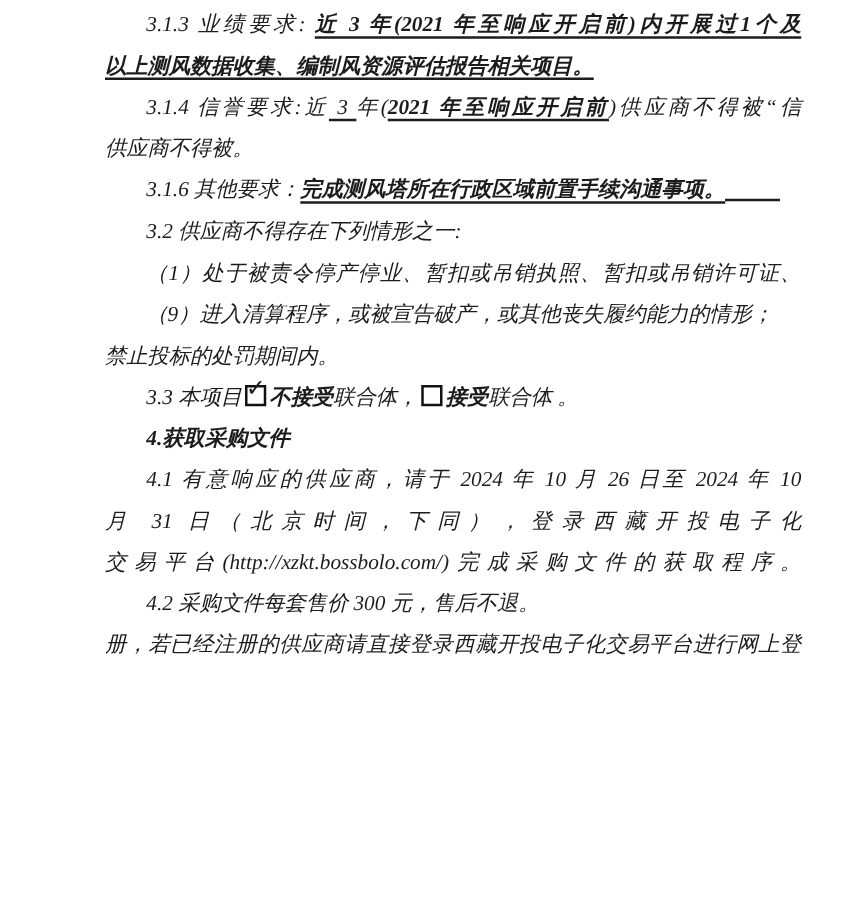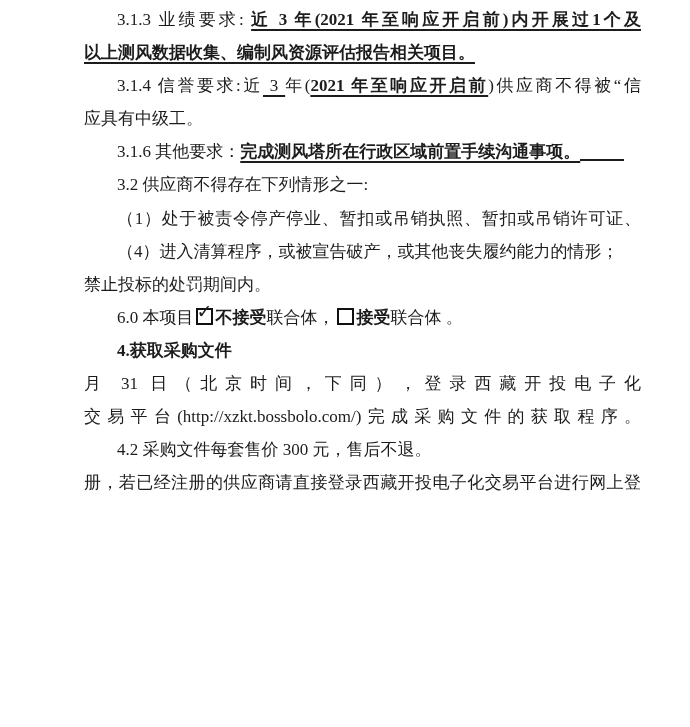--- a/index.html
+++ b/index.html
@@ -15,20 +15,21 @@
     position:absolute;
     left:84px; top:3px;
     width:557px;
   }
   .line{
     height:33.1px;
     line-height:33.1px;
     font-size:17px;
     white-space:nowrap;
     text-justify:inter-character;
+    font-style:italic;
   }
   .ind{ padding-left:33px; }
   .j{ text-align:justify; text-align-last:justify; }
   .l{ text-align:center; text-align-last:left; }
   .b{ font-weight:bold; }
   .u{
     text-decoration:underline;
     text-underline-offset:4px;
     text-decoration-thickness:1.5px;
   }
@@ -62,38 +63,39 @@
 
   <div class="line ind j"><span>3.1.3 业绩要求: </span><span class="b u">近 3 年(2021 年至响应开启前)内开展过1个及</span></div>
 
   <div class="line l"><span class="b u">以上测风数据收集、编制风资源评估报告相关项目。</span></div>
 
   <div class="line ind j"><span>3.1.4 信誉要求:近</span><span class="u"> 3 </span><span>年(</span><span class="b u">2021 年至响应开启前</span><span>)供应商不得被“信</span></div>
 
 
 
 
-  <div class="line l"><span>应具有中级工。</span></div>
+  <div class="line l"><span>供应商不得被。</span></div>
 
   <div class="line ind l"><span>3.1.6 其他要求：</span><span class="b u">完成测风塔所在行政区域前置手续沟通事项。</span><span class="utail"></span></div>
 
   <div class="line ind l"><span>3.2 供应商不得存在下列情形之一:</span></div>
 
   <div class="line ind j"><span>（1）处于被责令停产停业、暂扣或吊销执照、暂扣或吊销许可证、</span></div>
 
 
-  <div class="line ind l"><span>（4）进入清算程序，或被宣告破产，或其他丧失履约能力的情形；</span></div>
+  <div class="line ind l"><span>（9）进入清算程序，或被宣告破产，或其他丧失履约能力的情形；</span></div>
 
 
   <div class="line l"><span>禁止投标的处罚期间内。</span></div>
 
-  <div class="line ind l"><span>6.0 本项目</span><span class="cb checked"><span class="cbmark">✓</span></span><span class="b">不接受</span><span>联合体，</span><span class="cb"></span><span class="b">接受</span><span>联合体 。</span></div>
+  <div class="line ind l"><span>3.3 本项目</span><span class="cb checked"><span class="cbmark">✓</span></span><span class="b">不接受</span><span>联合体，</span><span class="cb"></span><span class="b">接受</span><span>联合体 。</span></div>
 
   <div class="line ind l"><span class="b">4.获取采购文件</span></div>
 
+  <div class="line ind j"><span>4.1 有意响应的供应商，请于 2024 年 10 月 26 日至 2024 年 10</span></div>
 
   <div class="line j"><span>月 31 日（北京时间，下同），登录西藏开投电子化</span></div>
 
   <div class="line j"><span>交易平台(http://xzkt.bossbolo.com/)完成采购文件的获取程序。</span></div>
 
   <div class="line ind l"><span>4.2 采购文件每套售价 300 元，售后不退。</span></div>
 
 
   <div class="line j"><span>册，若已经注册的供应商请直接登录西藏开投电子化交易平台进行网上登</span></div>
 

